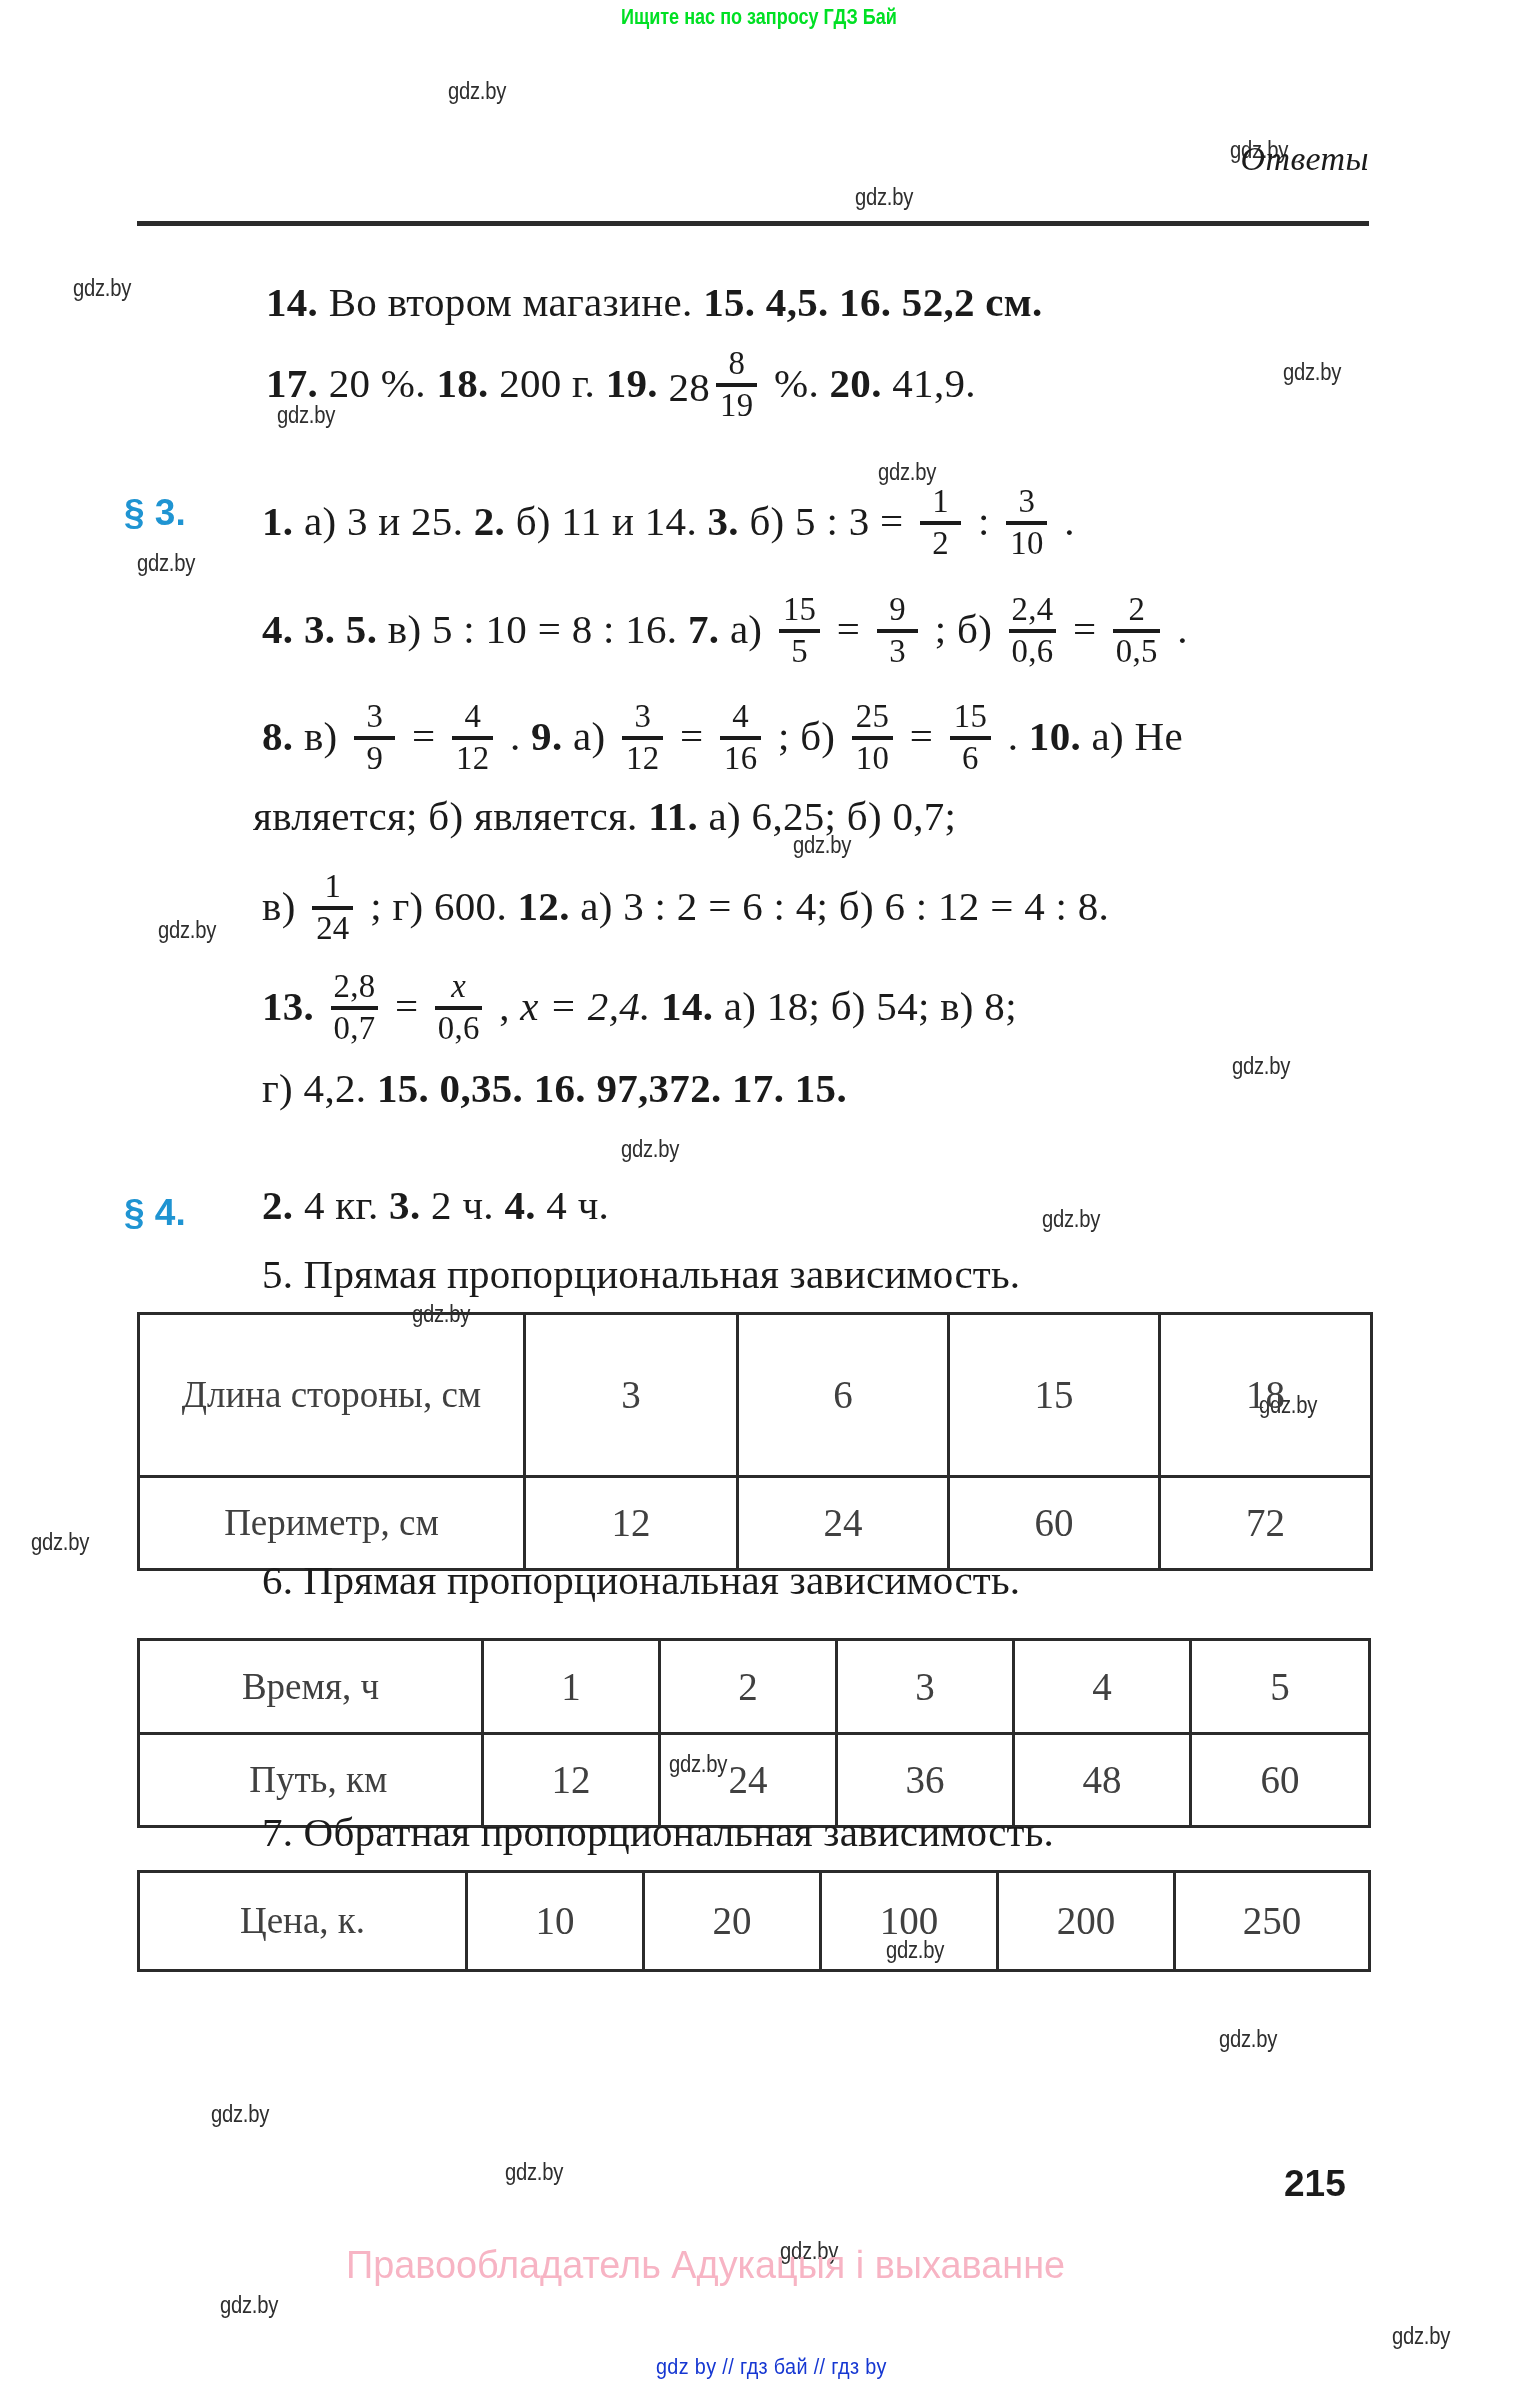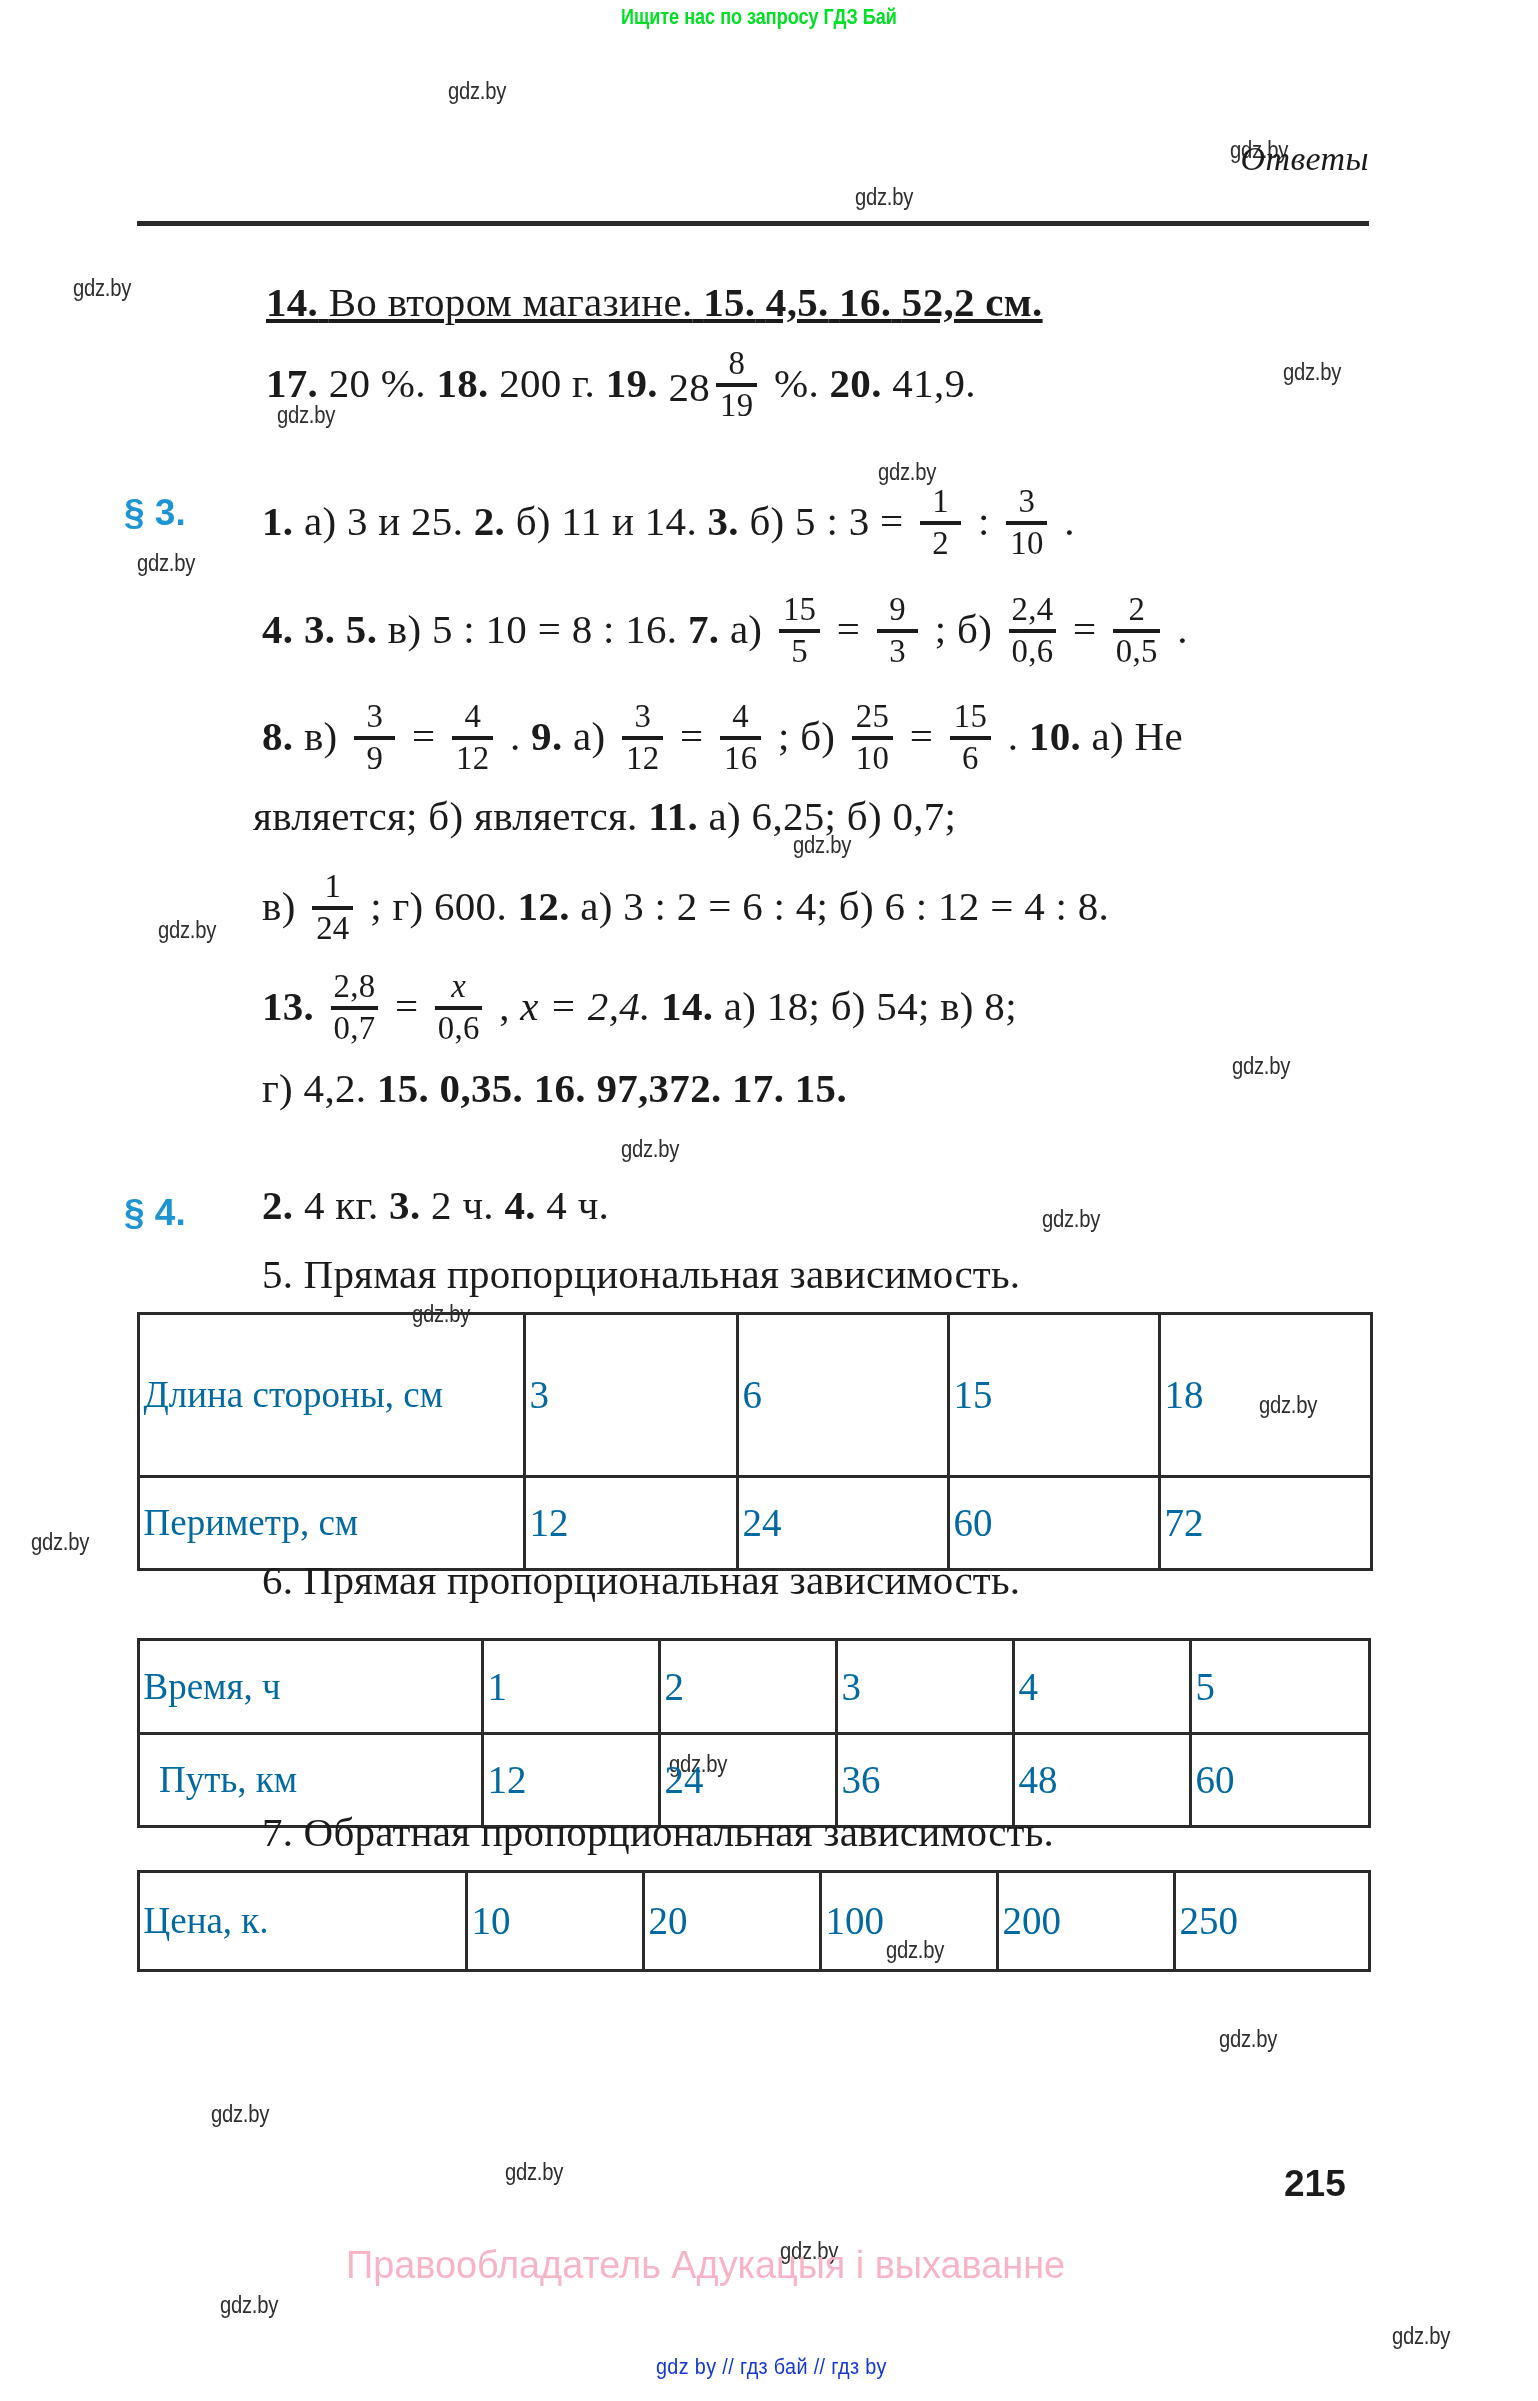--- a/index.html
+++ b/index.html
@@ -142,23 +142,24 @@
   
   .tbl {
     position: absolute;
     border-collapse: collapse;
     font-family: "Liberation Serif", "DejaVu Serif", serif;
     font-size: 39px;
     table-layout: fixed;
   }
   .tbl td {
     border: 3.5px solid #2b2b2b;
+    text-align: center;
     vertical-align: middle;
     padding: 5.3px 3.5px;
-    color: #0369a1;
+    color: #404040;
   }
   .tbl td.head { font-size: 37px; }
 
   .pageno {
     position: absolute;
     font-family: "Liberation Sans", "DejaVu Sans", sans-serif;
     font-weight: 700;
     font-size: 37px;
     color: #1b1b1b;
   }
@@ -193,21 +194,21 @@
   <div class="wm" style="left:505px; top:2159px;">gdz.by</div>
   <div class="wm" style="left:780px; top:2238px;">gdz.by</div>
   <div class="wm" style="left:220px; top:2292px;">gdz.by</div>
   <div class="wm" style="left:1392px; top:2323px;">gdz.by</div>
 
   <div class="runhead">
     <div class="runhead-label">Ответы</div>
     <div class="runhead-rule"></div>
   </div>
 
-  <div class="body-line" style="left:266px; top:282px;text-decoration:underline;">
+  <div class="body-line" style="left:266px; top:282px;">
     <span class="b">14.</span>
     <span>Во втором магазине.</span>
     <span class="b">15.</span>
     <span class="b">4,5.</span>
     <span class="b">16.</span>
     <span class="b">52,2 см.</span>
   </div>
 
   <div class="body-line" style="left:266px; top:350px;">
     <span class="b">17.</span>

